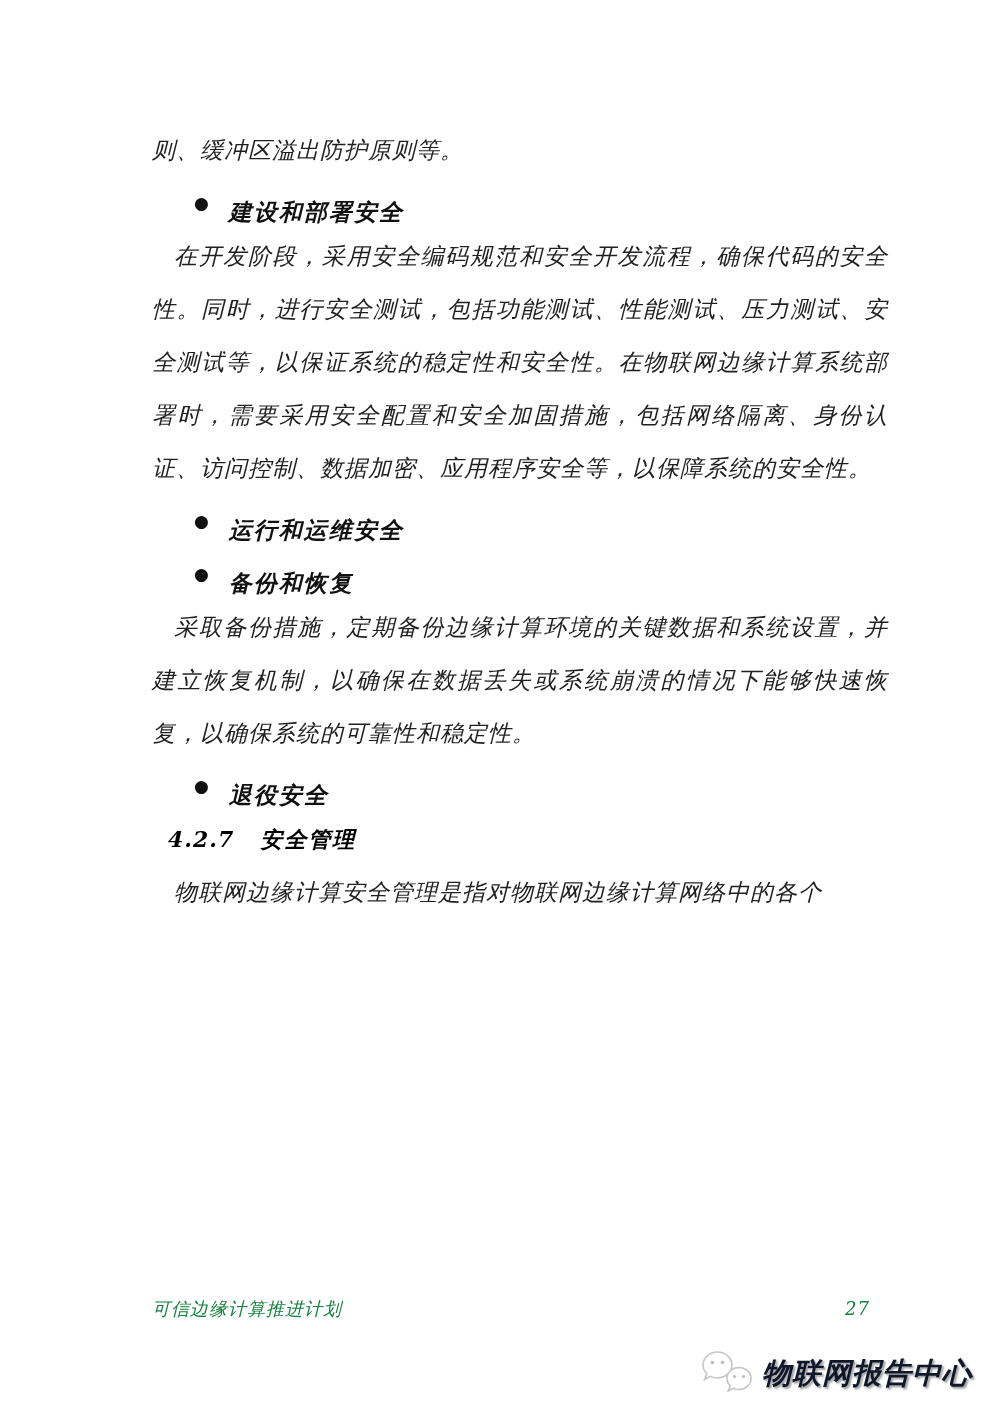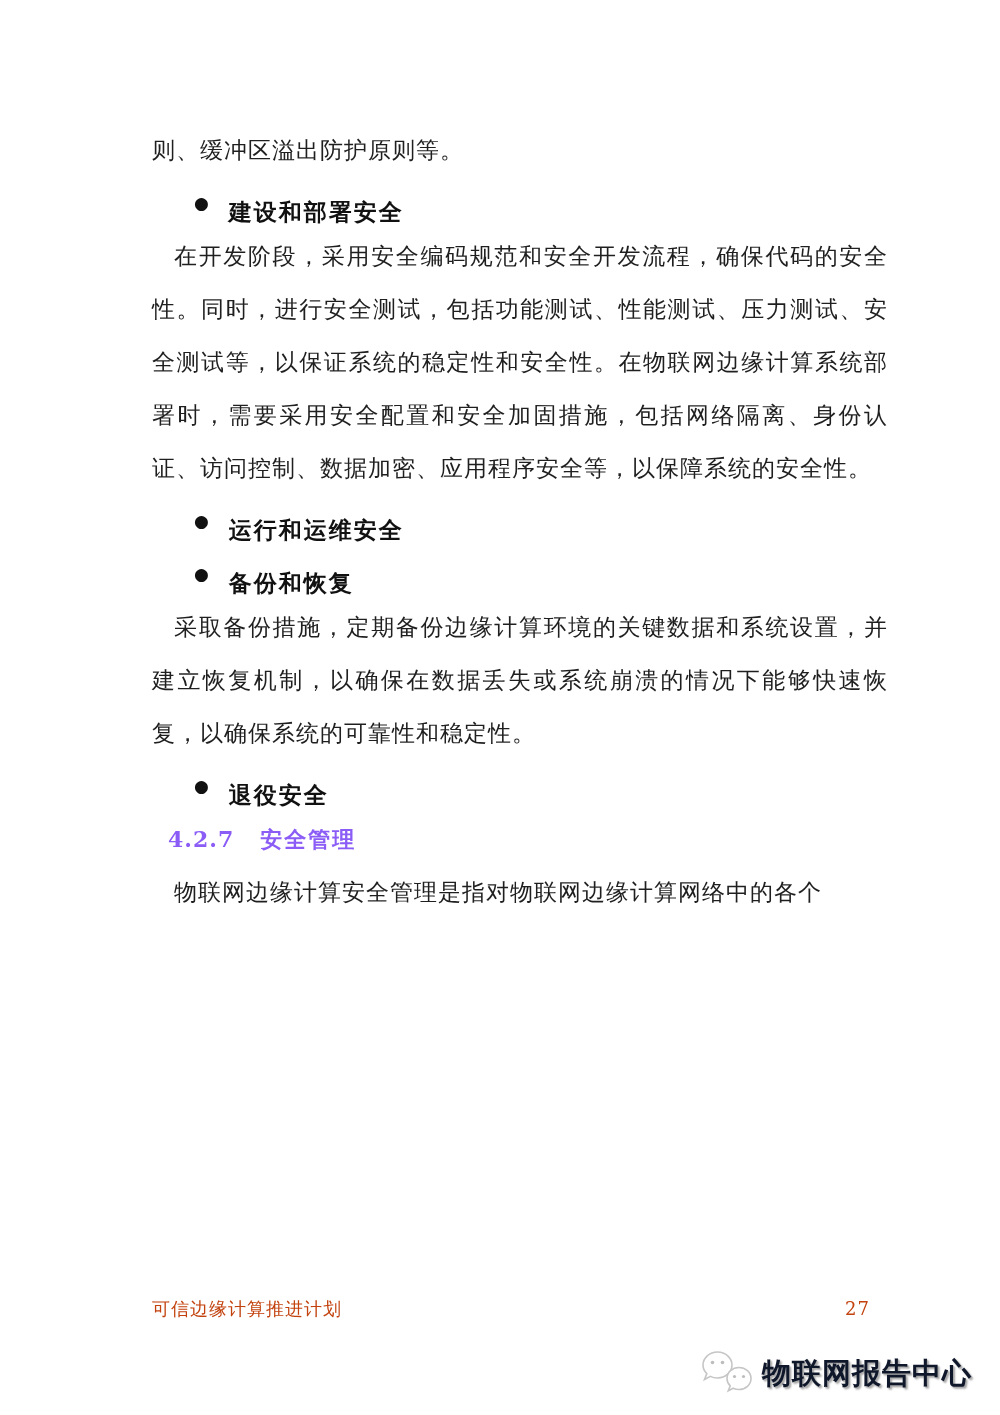--- a/index.html
+++ b/index.html
@@ -5,21 +5,21 @@
   html, body { margin: 0; padding: 0; }
   body {
     width: 1000px;
     height: 1415px;
     position: relative;
     background: #ffffff;
     font-family: "DejaVu Serif", "Liberation Serif", serif;
     color: #1f1f1f;
     overflow: hidden;
   }
-  .page { position: absolute; inset: 0; background: #ffffff; }
+  .page { position: absolute; inset: 0; background: #ffffff; font-style: italic; }
   .content {
     position: absolute;
     left: 152px;
     top: 124px;
     width: 736px;
   }
   .para {
     margin: 0;
     font-size: 23px;
     line-height: 53px;
@@ -46,37 +46,37 @@
     letter-spacing: 2px;
     color: #111111;
     margin-top: 17px;
   }
   .num-heading {
     height: 53px;
     line-height: 53px;
     padding-left: 16px;
     font-weight: bold;
     font-size: 22px;
-    color: #8b5cf6;
+    color: #000000;
   }
   .num-heading .num {
     letter-spacing: 1px;
     margin-right: 26px;
   }
   .num-heading .title { letter-spacing: 2px; }
   .footer {
     position: absolute;
     left: 152px;
     width: 718px;
     top: 1297px;
     display: flex;
     justify-content: space-between;
     align-items: baseline;
     font-size: 18px;
-    color: #c2410c;
+    color: #15803d;
     letter-spacing: 1px;
   }
   .watermark {
     position: absolute;
     right: 28px;
     top: 1348px;
     display: flex;
     align-items: center;
     gap: 8px;
   }

